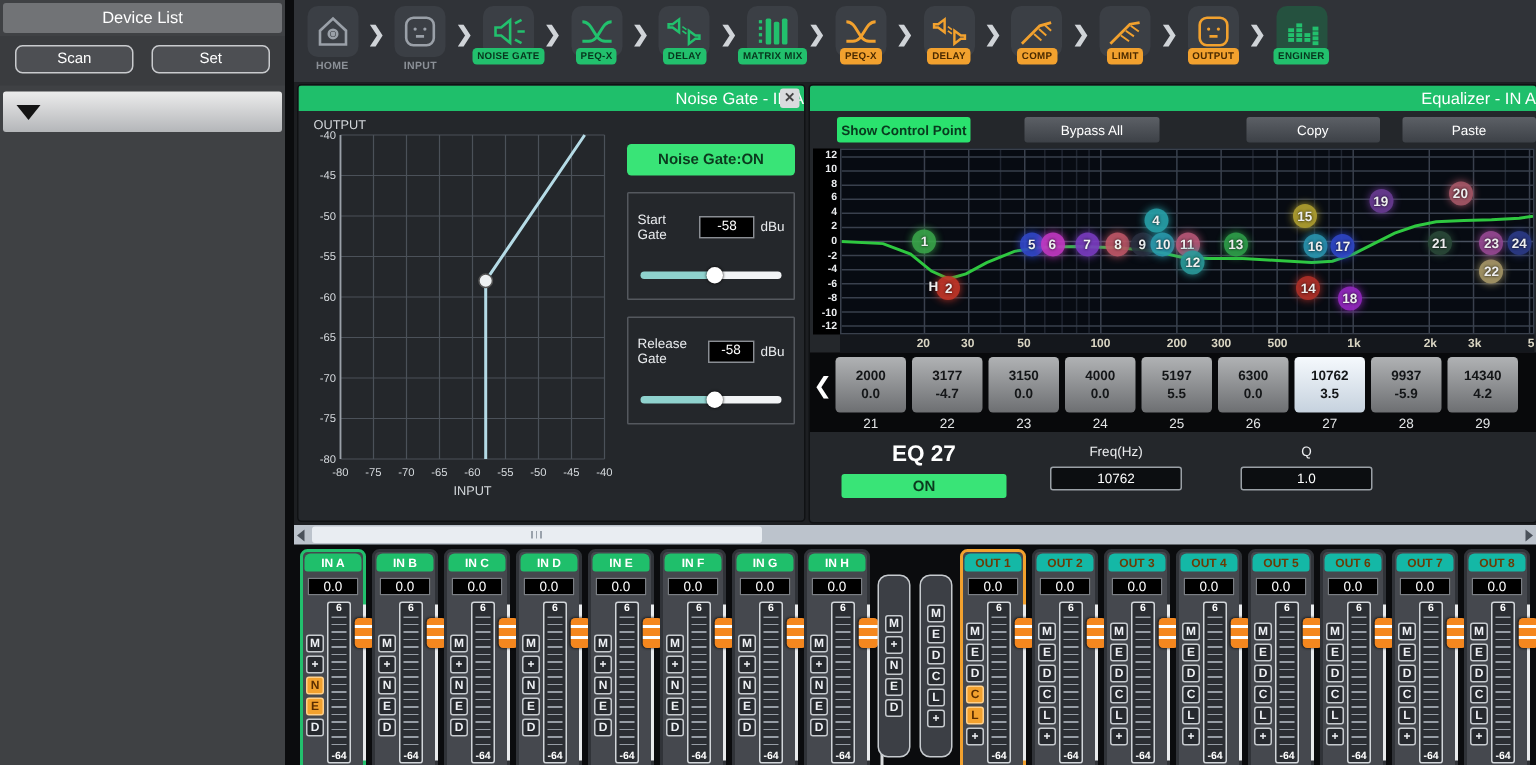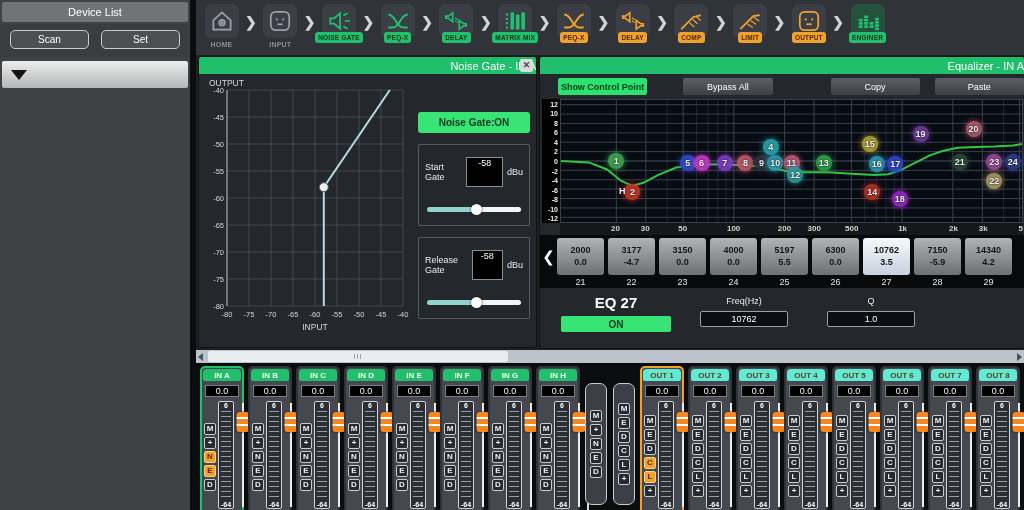--- a/index.html
+++ b/index.html
@@ -29,24 +29,24 @@
   
   .content{position:relative;height:295px;background:#1d1f22}
   .panel{position:absolute;background:#24272b;border:1px solid #101214;border-radius:3px;overflow:hidden}
   .panel-ng{left:2px;top:1px;width:339px;height:292px}
   .panel-eq{left:343px;top:1px;width:486px;height:293px}
   .ptitle{height:17px;background:#1fbf6b;display:flex;align-items:center;justify-content:flex-end;font-size:11px;color:#fff;position:relative}
   .pclose{position:absolute;right:3px;top:2px;width:13px;height:13px;background:#d9dbdd;border-radius:2px;color:#444;font-size:9px;line-height:13px;text-align:center;font-weight:bold;cursor:pointer}
   
   .ng-body{display:flex;padding:4px 6px 0 6px}
   .ng-ctrl{flex:1;margin-left:8px;display:flex;flex-direction:column}
-  .ng-power{margin-top:34px;height:21px;background:#39e477;border:none;border-radius:3px;color:#0b3a1e;font-size:10px;font-weight:bold;cursor:pointer}
+  .ng-power{margin-top:18px;height:21px;background:#39e477;border:none;border-radius:3px;color:#0b3a1e;font-size:10px;font-weight:bold;cursor:pointer}
   .ng-group{border:1px solid #54585e;margin-top:11px;padding:12px 6px 10px;border-radius:1px}
   .ng-row{display:flex;align-items:center;justify-content:center;gap:4px;font-size:9px;color:#e9ebee}
-  .ng-input{width:40px;height:30px;background:#000;border:1px solid #8a8e94;color:#fff;font-size:9px;text-align:center}
+  .ng-input{width:40px;height:15px;background:#000;border:1px solid #8a8e94;color:#fff;font-size:9px;text-align:center}
   .ng-slider{margin-top:17px;position:relative;height:11px;cursor:pointer}
   .ng-track{position:absolute;left:2px;right:2px;top:3px;height:5px;border-radius:3px;background:linear-gradient(to right,#8fd2ce 0 52%,#f2f4f6 52%)}
   .ng-thumb{position:absolute;left:52%;top:0;width:11px;height:11px;margin-left:-5px;border-radius:50%;background:#fff;box-shadow:0 0 2px #000}
   
   .eq-btnrow{display:flex;padding:4px 0 3px 18px;align-items:center}
   .eq-btn{height:17px;border:none;border-radius:2px;font-size:9px;cursor:pointer}
   .eq-btn.primary{width:92px;background:#2ae26e;color:#083a1e;font-weight:bold}
   .eq-btn.dark{width:92px;background:linear-gradient(#5c6066,#3d4147);color:#fff}
   .eq-graph-row{display:flex;margin:1px 0 0 2px;height:124px}
   .eq-ylab{width:18px;background:#000;position:relative;font-size:7px;font-weight:bold;color:#eceef0;flex:none}
@@ -83,21 +83,21 @@
     background:repeating-linear-gradient(to right,#9aa2ac 0 1px,transparent 1px 3px)}
   .hs-left,.hs-right{position:absolute;top:3px;width:0;height:0;border-top:4px solid transparent;border-bottom:4px solid transparent;cursor:pointer}
   .hs-left{left:2px;border-right:5px solid #4a515a}
   .hs-right{right:2px;border-left:5px solid #4a515a}
   .strips{display:flex;gap:4px;padding:3px 0 0 4px}
   .strip{width:44px;height:150px;background:#45484e;border:2px solid #303338;border-radius:5px;display:flex;flex-direction:column;align-items:center;flex:none;position:relative}
   .strip.sel-green{border-color:#22c06d}
   .strip.sel-orange{border-color:#f2a12e}
   .shead{width:38px;height:12px;margin-top:1px;border-radius:4px 4px 2px 2px;font-size:8px;font-weight:bold;display:flex;align-items:center;justify-content:center;cursor:pointer}
   .shead.green{background:#1fbf6b;color:#fff}
-  .shead.orange{background:#5eead4;color:#6b3a06}
+  .shead.orange{background:#14b8a6;color:#6b3a06}
   .sval{width:34px;height:12px;background:#000;border:1px solid #7a7e84;color:#fff;font-size:9px;text-align:center;line-height:10px;margin-top:4px;cursor:text}
   .sbody{display:flex;margin-top:4px;width:100%;padding:0 2px;flex:1}
   .bcol{display:flex;flex-direction:column;gap:2px;width:13px;flex:none}
   .sbtn{width:12px;height:12px;background:#26292e;border:1px solid #c7cbcf;border-radius:2px;color:#eef0f4;font-size:8px;font-weight:bold;line-height:10px;text-align:center;padding:0;cursor:pointer}
   .sbtn.on{background:#f2a12e;border-color:#ffd08a;color:#5a2d00}
   .ladder{width:16px;margin-left:1px;border:1px solid #d1d5d9;background:#2b2e33;position:relative;border-radius:2px;height:96%;flex:none}
   .lad-top,.lad-bot{position:absolute;width:100%;text-align:center;font-size:7px;font-weight:bold;color:#fff;z-index:2}
   .lad-top{top:0}.lad-bot{bottom:0}
   .lad-ticks{position:absolute;top:9px;bottom:9px;left:2px;right:2px;background:repeating-linear-gradient(to bottom,#979da5 0 1px,transparent 1px 5px)}
   .fad{position:relative;width:13px;margin-left:2px;height:96%;flex:none}
@@ -476,21 +476,21 @@
             </div>
             <div class="eq-cell">
               <div>6300</div>
               <div>0.0</div>
             </div>
             <div class="eq-cell sel">
               <div>10762</div>
               <div>3.5</div>
             </div>
             <div class="eq-cell">
-              <div>7150</div>
+              <div>9937</div>
               <div>-5.9</div>
             </div>
             <div class="eq-cell">
               <div>14340</div>
               <div>4.2</div>
             </div>
           </div>
         <div class="eq-idxrow" id="eq-idxrow">
             <div class="eq-idx">21</div>
             <div class="eq-idx">22</div>

